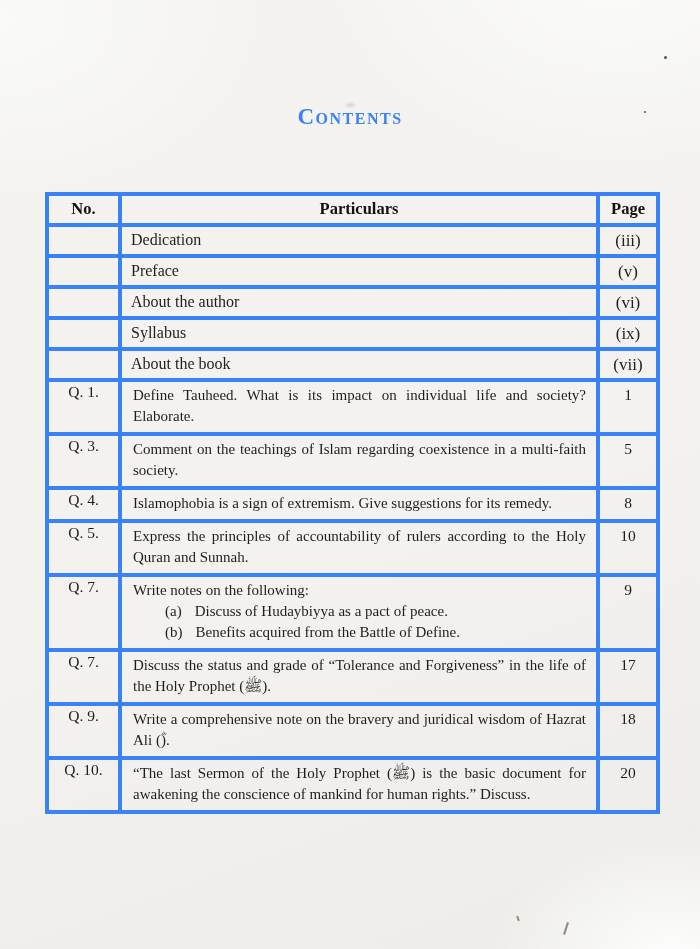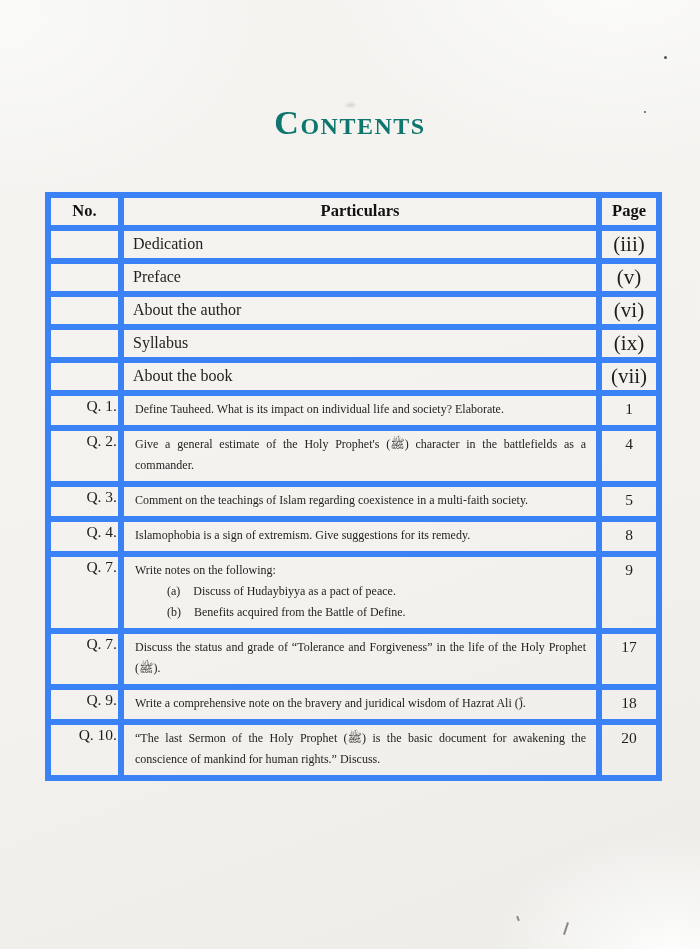--- a/index.html
+++ b/index.html
@@ -18,68 +18,68 @@
   }
 
   .title {
     position: absolute;
     top: 104px;
     left: 0;
     width: 100%;
     text-align: center;
     font-weight: bold;
     font-variant: small-caps;
-    font-size: 34px;
+    font-size: 23px;
     letter-spacing: 1.5px;
-    color: #0f766e;
+    color: #3b82f6;
   }
 
   table.toc {
     position: absolute;
     left: 45px;
     top: 192px;
     width: 611px;
     border-collapse: collapse;
     table-layout: fixed;
   }
   .toc col.c-no { width: 73px; }
   .toc col.c-part { width: 478px; }
   .toc col.c-page { width: 60px; }
 
   .toc th, .toc td {
-    border: 6px solid #3b82f6;
+    border: 4px solid #3b82f6;
     font-weight: normal;
   }
   .toc th {
     font-weight: bold;
     font-size: 16.5px;
     text-align: center;
     padding: 3px 0 4px 0;
     color: #12110f;
   }
 
   td.fm-no { height: 25px; }
   td.fm-label {
     font-size: 16px;
     padding: 2px 5px 3px 9px;
     vertical-align: middle;
   }
   td.fm-page {
-    font-size: 21px;
+    font-size: 17px;
     text-align: center;
     vertical-align: middle;
   }
 
   td.q-no {
     font-size: 15.5px;
-    text-align: right;
+    text-align: center;
     vertical-align: top;
   }
   td.q-text {
-    font-size: 12px;
+    font-size: 15px;
     line-height: 21px;
     padding: 3px 10px 5px 11px;
     text-align: justify;
     vertical-align: top;
     margin-left: 27px;
   }
   td.q-page {
     font-size: 15.5px;
     text-align: center;
     vertical-align: top;
@@ -150,33 +150,33 @@
         <td class="fm-no"></td>
         <td class="fm-label">About the book</td>
         <td class="fm-page">(vii)</td>
       </tr>
       <tr class="q-row">
         <td class="q-no">Q. 1.</td>
         <td class="q-text"><span class="q-main">Define Tauheed. What is its impact on individual life and society? Elaborate.</span></td>
         <td class="q-page">1</td>
       </tr>
       <tr class="q-row">
-        <td class="q-no">Q. 2.</td>
-        <td class="q-text"><span class="q-main">Give a general estimate of the Holy Prophet's (ﷺ) character in the battlefields as a commander.</span></td>
-        <td class="q-page">4</td>
-      </tr>
-      <tr class="q-row">
         <td class="q-no">Q. 3.</td>
         <td class="q-text"><span class="q-main">Comment on the teachings of Islam regarding coexistence in a multi-faith society.</span></td>
         <td class="q-page">5</td>
       </tr>
       <tr class="q-row">
         <td class="q-no">Q. 4.</td>
         <td class="q-text"><span class="q-main">Islamophobia is a sign of extremism. Give suggestions for its remedy.</span></td>
         <td class="q-page">8</td>
+      </tr>
+      <tr class="q-row">
+        <td class="q-no">Q. 5.</td>
+        <td class="q-text"><span class="q-main">Express the principles of accountability of rulers according to the Holy Quran and Sunnah.</span></td>
+        <td class="q-page">10</td>
       </tr>
       <tr class="q-row">
         <td class="q-no">Q. 7.</td>
         <td class="q-text"><span class="q-main">Write notes on the following:</span><div class="sub-line"><span class="sub-label">(a)</span><span class="sub-text">Discuss of Hudaybiyya as a pact of peace.</span></div><div class="sub-line"><span class="sub-label">(b)</span><span class="sub-text">Benefits acquired from the Battle of Define.</span></div></td>
         <td class="q-page">9</td>
       </tr>
       <tr class="q-row">
         <td class="q-no">Q. 7.</td>
         <td class="q-text"><span class="q-main">Discuss the status and grade of “Tolerance and Forgiveness” in the life of the Holy Prophet (ﷺ).</span></td>
         <td class="q-page">17</td>

